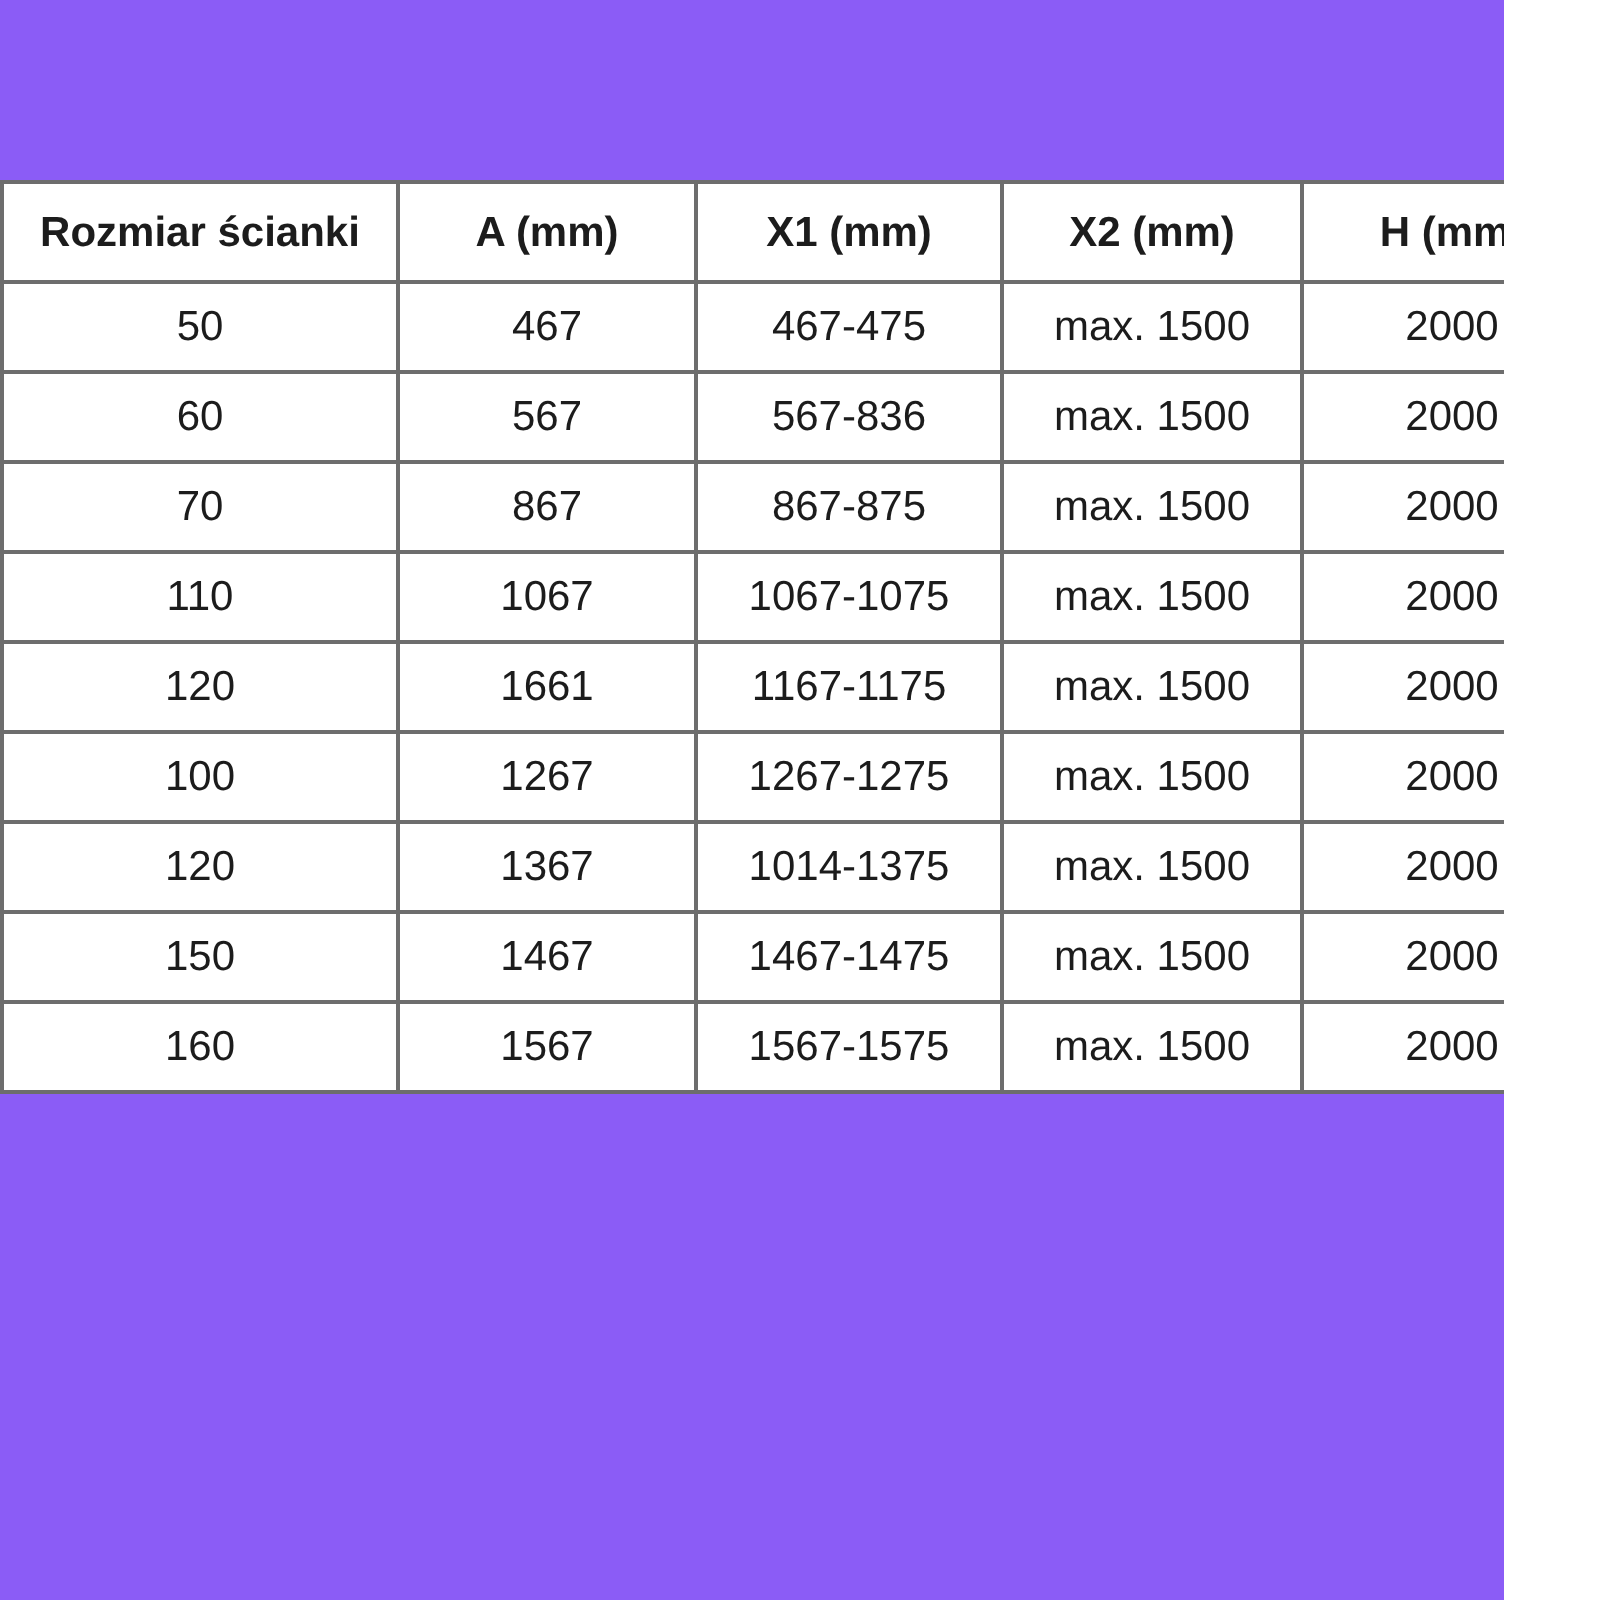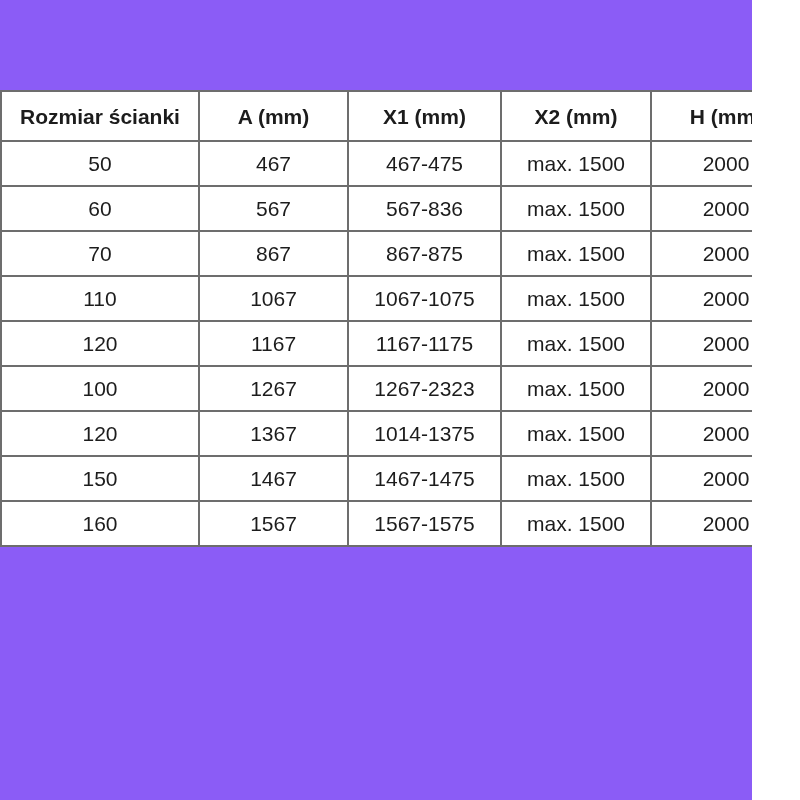--- a/index.html
+++ b/index.html
@@ -94,29 +94,29 @@
       </tr>
       <tr>
         <td>110</td>
         <td>1067</td>
         <td>1067-1075</td>
         <td>max. 1500</td>
         <td>2000</td>
       </tr>
       <tr>
         <td>120</td>
-        <td>1167</td>
+        <td>1661</td>
         <td>1167-1175</td>
         <td>max. 1500</td>
         <td>2000</td>
       </tr>
       <tr>
         <td>100</td>
         <td>1267</td>
-        <td>1267-2323</td>
+        <td>1267-1275</td>
         <td>max. 1500</td>
         <td>2000</td>
       </tr>
       <tr>
         <td>120</td>
         <td>1367</td>
         <td>1014-1375</td>
         <td>max. 1500</td>
         <td>2000</td>
       </tr>

